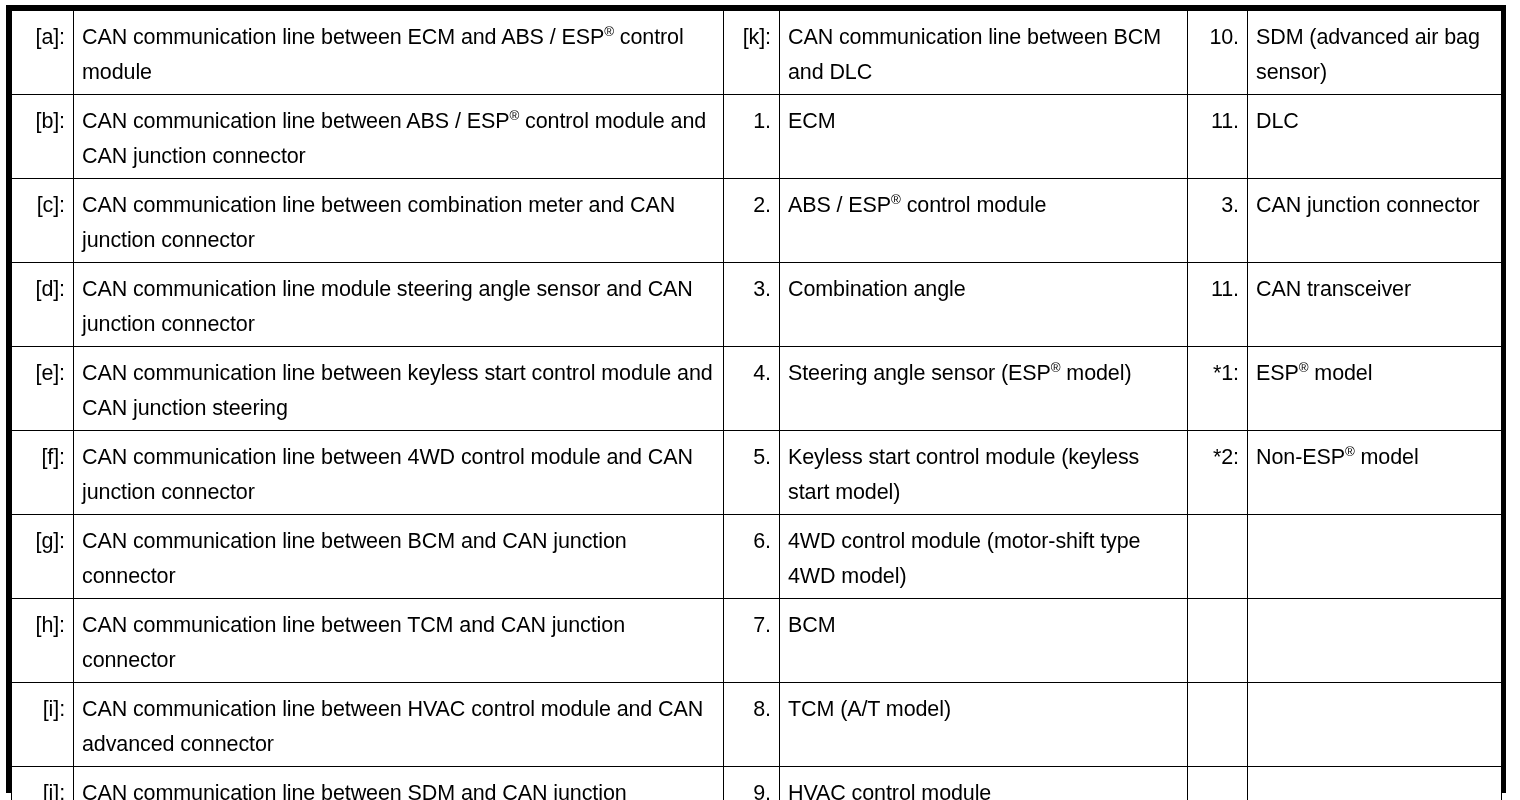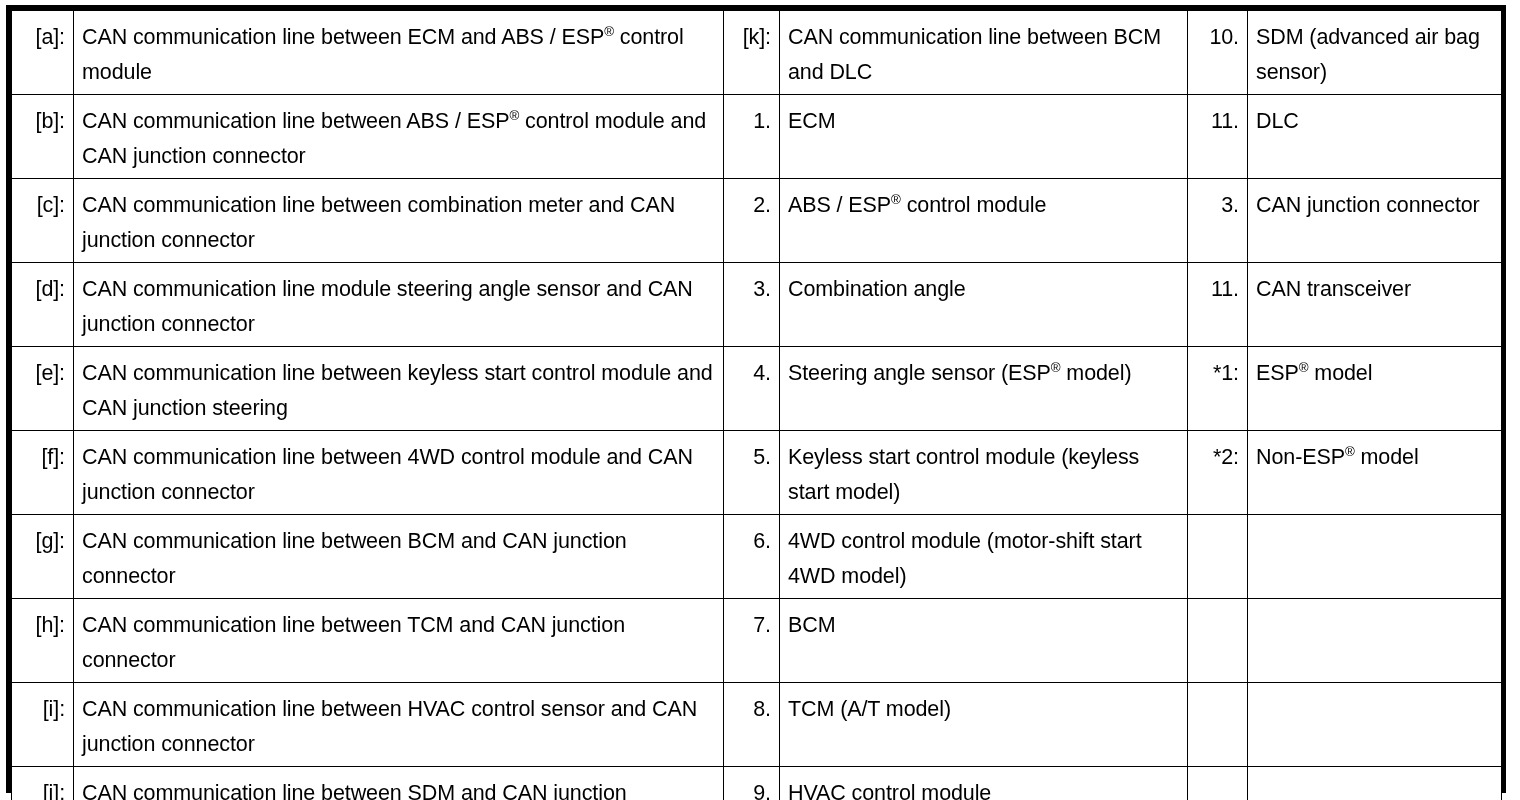--- a/index.html
+++ b/index.html
@@ -132,35 +132,35 @@
           <td class="desc">CAN communication line between 4WD control module and CAN junction connector</td>
           <td class="key group-start">5.</td>
           <td class="desc">Keyless start control module (keyless start model)</td>
           <td class="key group-start">*2:</td>
           <td class="desc">Non-ESP<sup class="reg">®</sup> model</td>
         </tr>
         <tr>
           <td class="key">[g]:</td>
           <td class="desc">CAN communication line between BCM and CAN junction connector</td>
           <td class="key group-start">6.</td>
-          <td class="desc">4WD control module (motor-shift start 4WD model)</td>
+          <td class="desc">4WD control module (motor-shift type 4WD model)</td>
           <td class="key group-start"></td>
           <td class="desc"></td>
         </tr>
         <tr>
           <td class="key">[h]:</td>
           <td class="desc">CAN communication line between TCM and CAN junction connector</td>
           <td class="key group-start">7.</td>
           <td class="desc">BCM</td>
           <td class="key group-start"></td>
           <td class="desc"></td>
         </tr>
         <tr>
           <td class="key">[i]:</td>
-          <td class="desc">CAN communication line between HVAC control sensor and CAN junction connector</td>
+          <td class="desc">CAN communication line between HVAC control module and CAN advanced connector</td>
           <td class="key group-start">8.</td>
           <td class="desc">TCM (A/T model)</td>
           <td class="key group-start"></td>
           <td class="desc"></td>
         </tr>
         <tr>
           <td class="key">[j]:</td>
           <td class="desc">CAN communication line between SDM and CAN junction connector</td>
           <td class="key group-start">9.</td>
           <td class="desc">HVAC control module</td>

